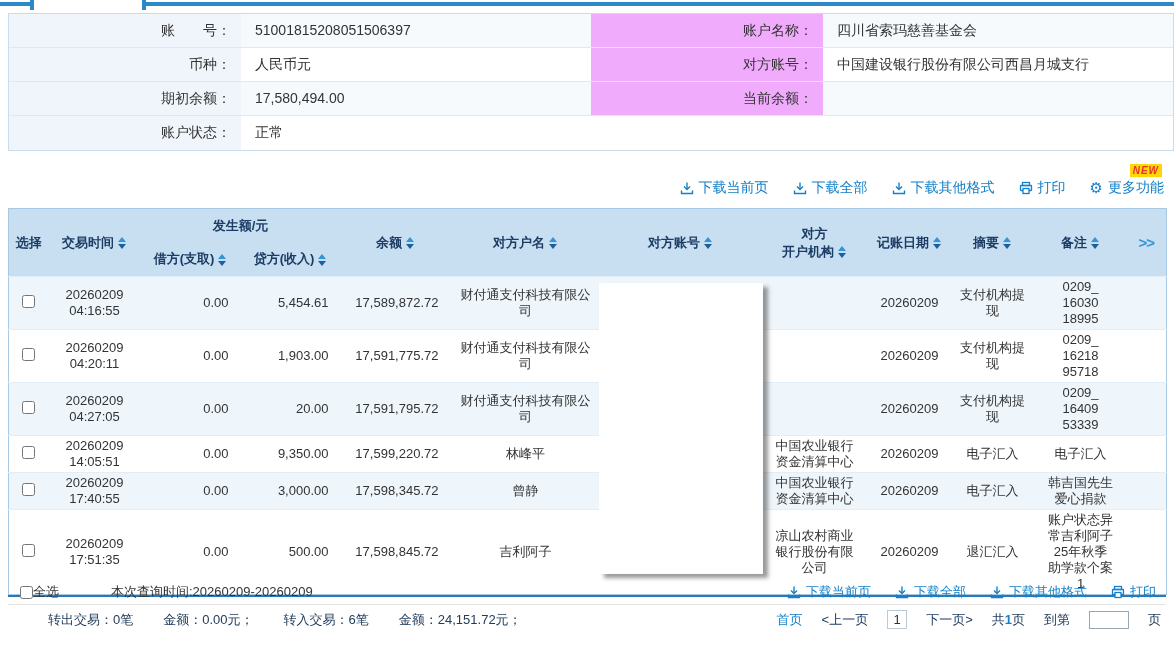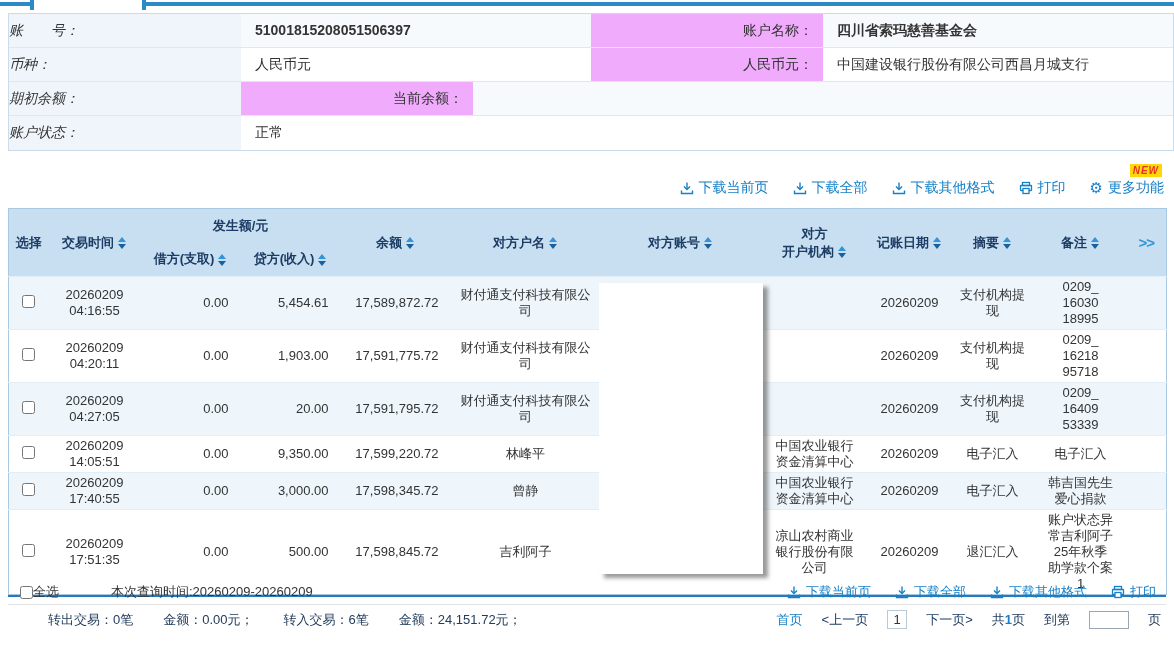--- a/index.html
+++ b/index.html
@@ -10,26 +10,26 @@
   .tabstrip { position:absolute; top:0; left:0; right:0; height:10px; }
   .tabstrip .line { position:absolute; top:2px; left:0; right:0; height:4px; background:#2c89c8; }
   .tabstrip .tab { position:absolute; top:0; left:30px; width:116px; height:10px; background:#fff;
                    border-left:4px solid #2c89c8; border-right:4px solid #2c89c8; }
 
   
   .info { position:absolute; top:13px; left:8px; right:0; border:1px solid #c9dcec; background:#fff; }
   .info-row { display:flex; height:34px; line-height:33px; border-bottom:1px solid #dce9f4; font-size:14px; color:#333; }
   .info-row:last-child { border-bottom:none; }
   .info-row:nth-child(odd) { background:#f7fafd; }
-  .il { width:232px; background:#eff5fa; text-align:left; padding-right:10px; color:#333;font-style:italic; }
+  .il { width:232px; background:#eff5fa; text-align:right; padding-right:10px; color:#333; }
   .iv { width:350px; padding-left:14px; }
   .il2 { width:232px; background:#f0abfc; text-align:right; padding-right:10px; }
   .iv2 { flex:1; padding-left:14px; }
   .ifill { flex:1; background:#fff; }
-  .b { font-weight:bold; }
+  .b { font-weight:normal; }
 
   
   .toolbar { position:absolute; top:162px; left:8px; right:10px; height:42px;
              display:flex; justify-content:flex-end; align-items:flex-end; gap:24px;
              padding-bottom:7px; font-size:14px; }
   .lnk { color:#1580c8; display:inline-flex; align-items:center; gap:5px; cursor:pointer; white-space:nowrap; }
   .lnk svg { display:block; }
   .more-wrap { position:relative;justify-content:center; }
   .gear { font-size:15px; line-height:14px; }
   .new-badge { position:absolute; top:-15px; right:2px; background:#ffd608; color:#e8332a;
@@ -96,25 +96,26 @@
   <div class="info">
     <div class="info-row">
       <div class="il">账　　号：</div>
       <div class="iv b">51001815208051506397</div>
       <div class="il2">账户名称：</div>
       <div class="iv2 b">四川省索玛慈善基金会</div>
     </div>
     <div class="info-row">
       <div class="il">币种：</div>
       <div class="iv">人民币元</div>
-      <div class="il2">人民币元：</div>
+      <div class="il2">对方账号：</div>
       <div class="iv2">中国建设银行股份有限公司西昌月城支行</div>
     </div>
     <div class="info-row">
       <div class="il">期初余额：</div>
+      <div class="iv b">17,580,494.00</div>
       <div class="il2">当前余额：</div>
     </div>
     <div class="info-row">
       <div class="il">账户状态：</div>
       <div class="iv">正常</div>
       <div class="ifill"></div>
     </div>
   </div>
 
   <div class="toolbar">

